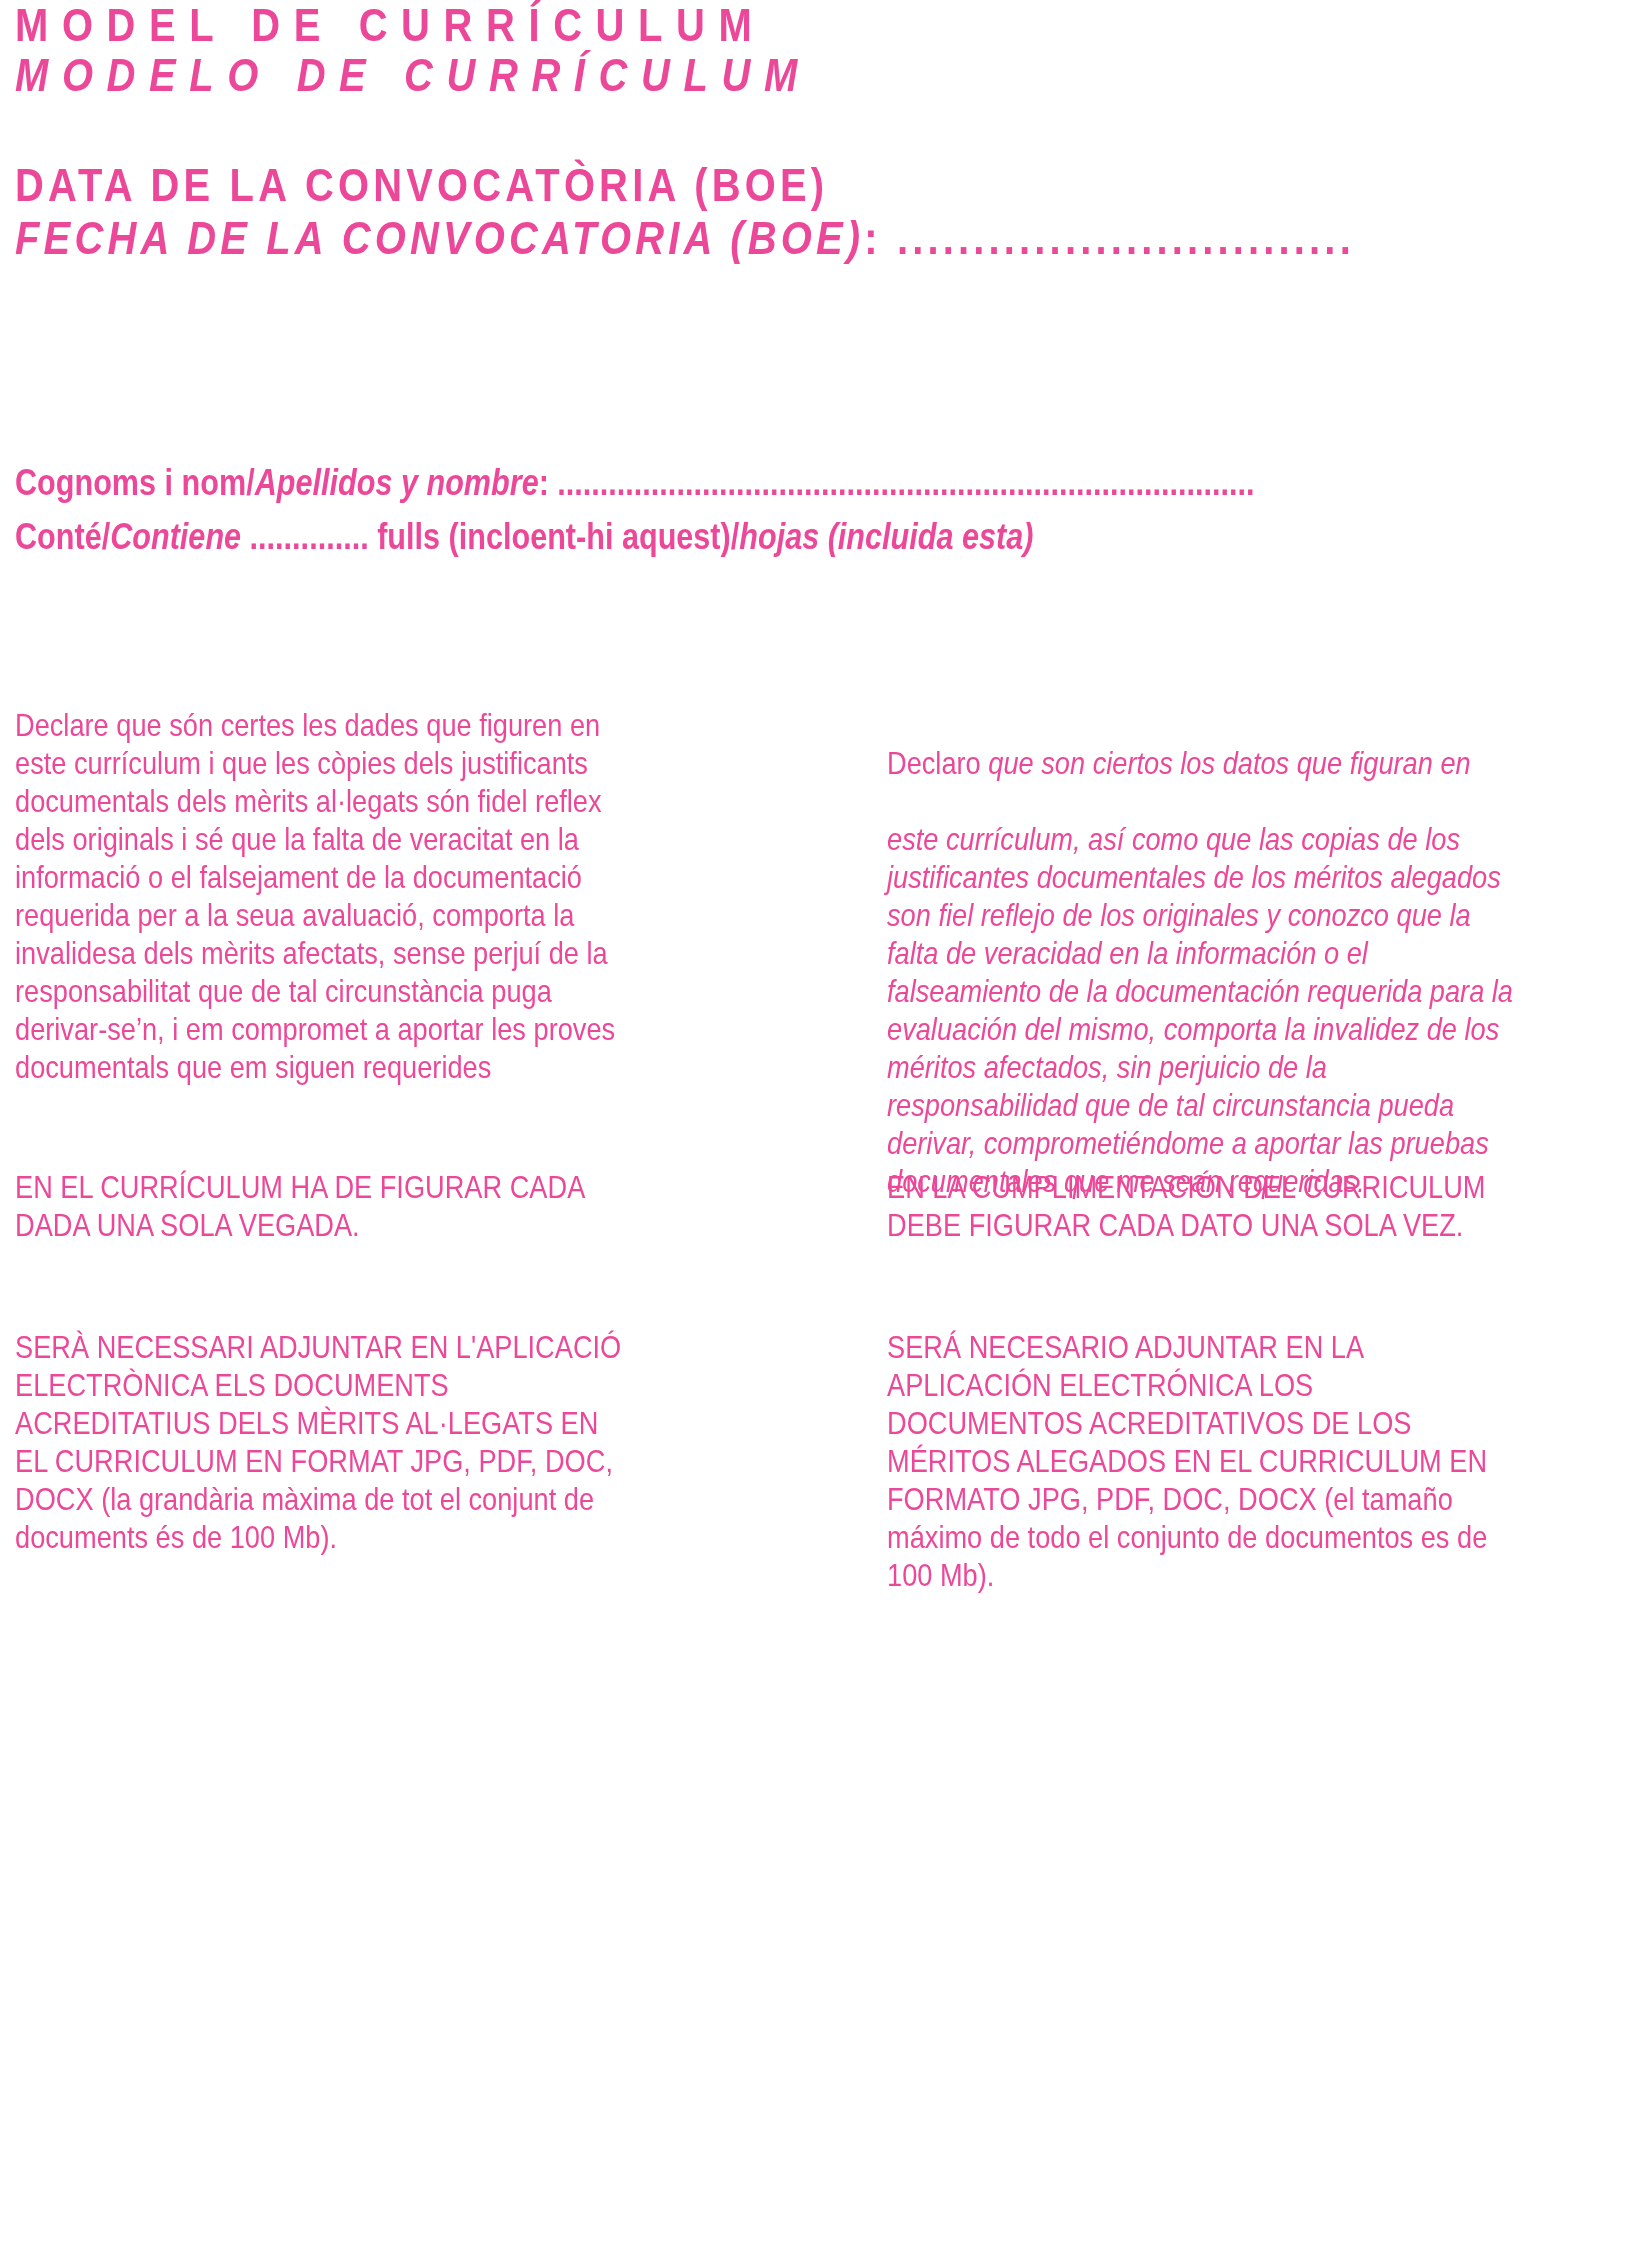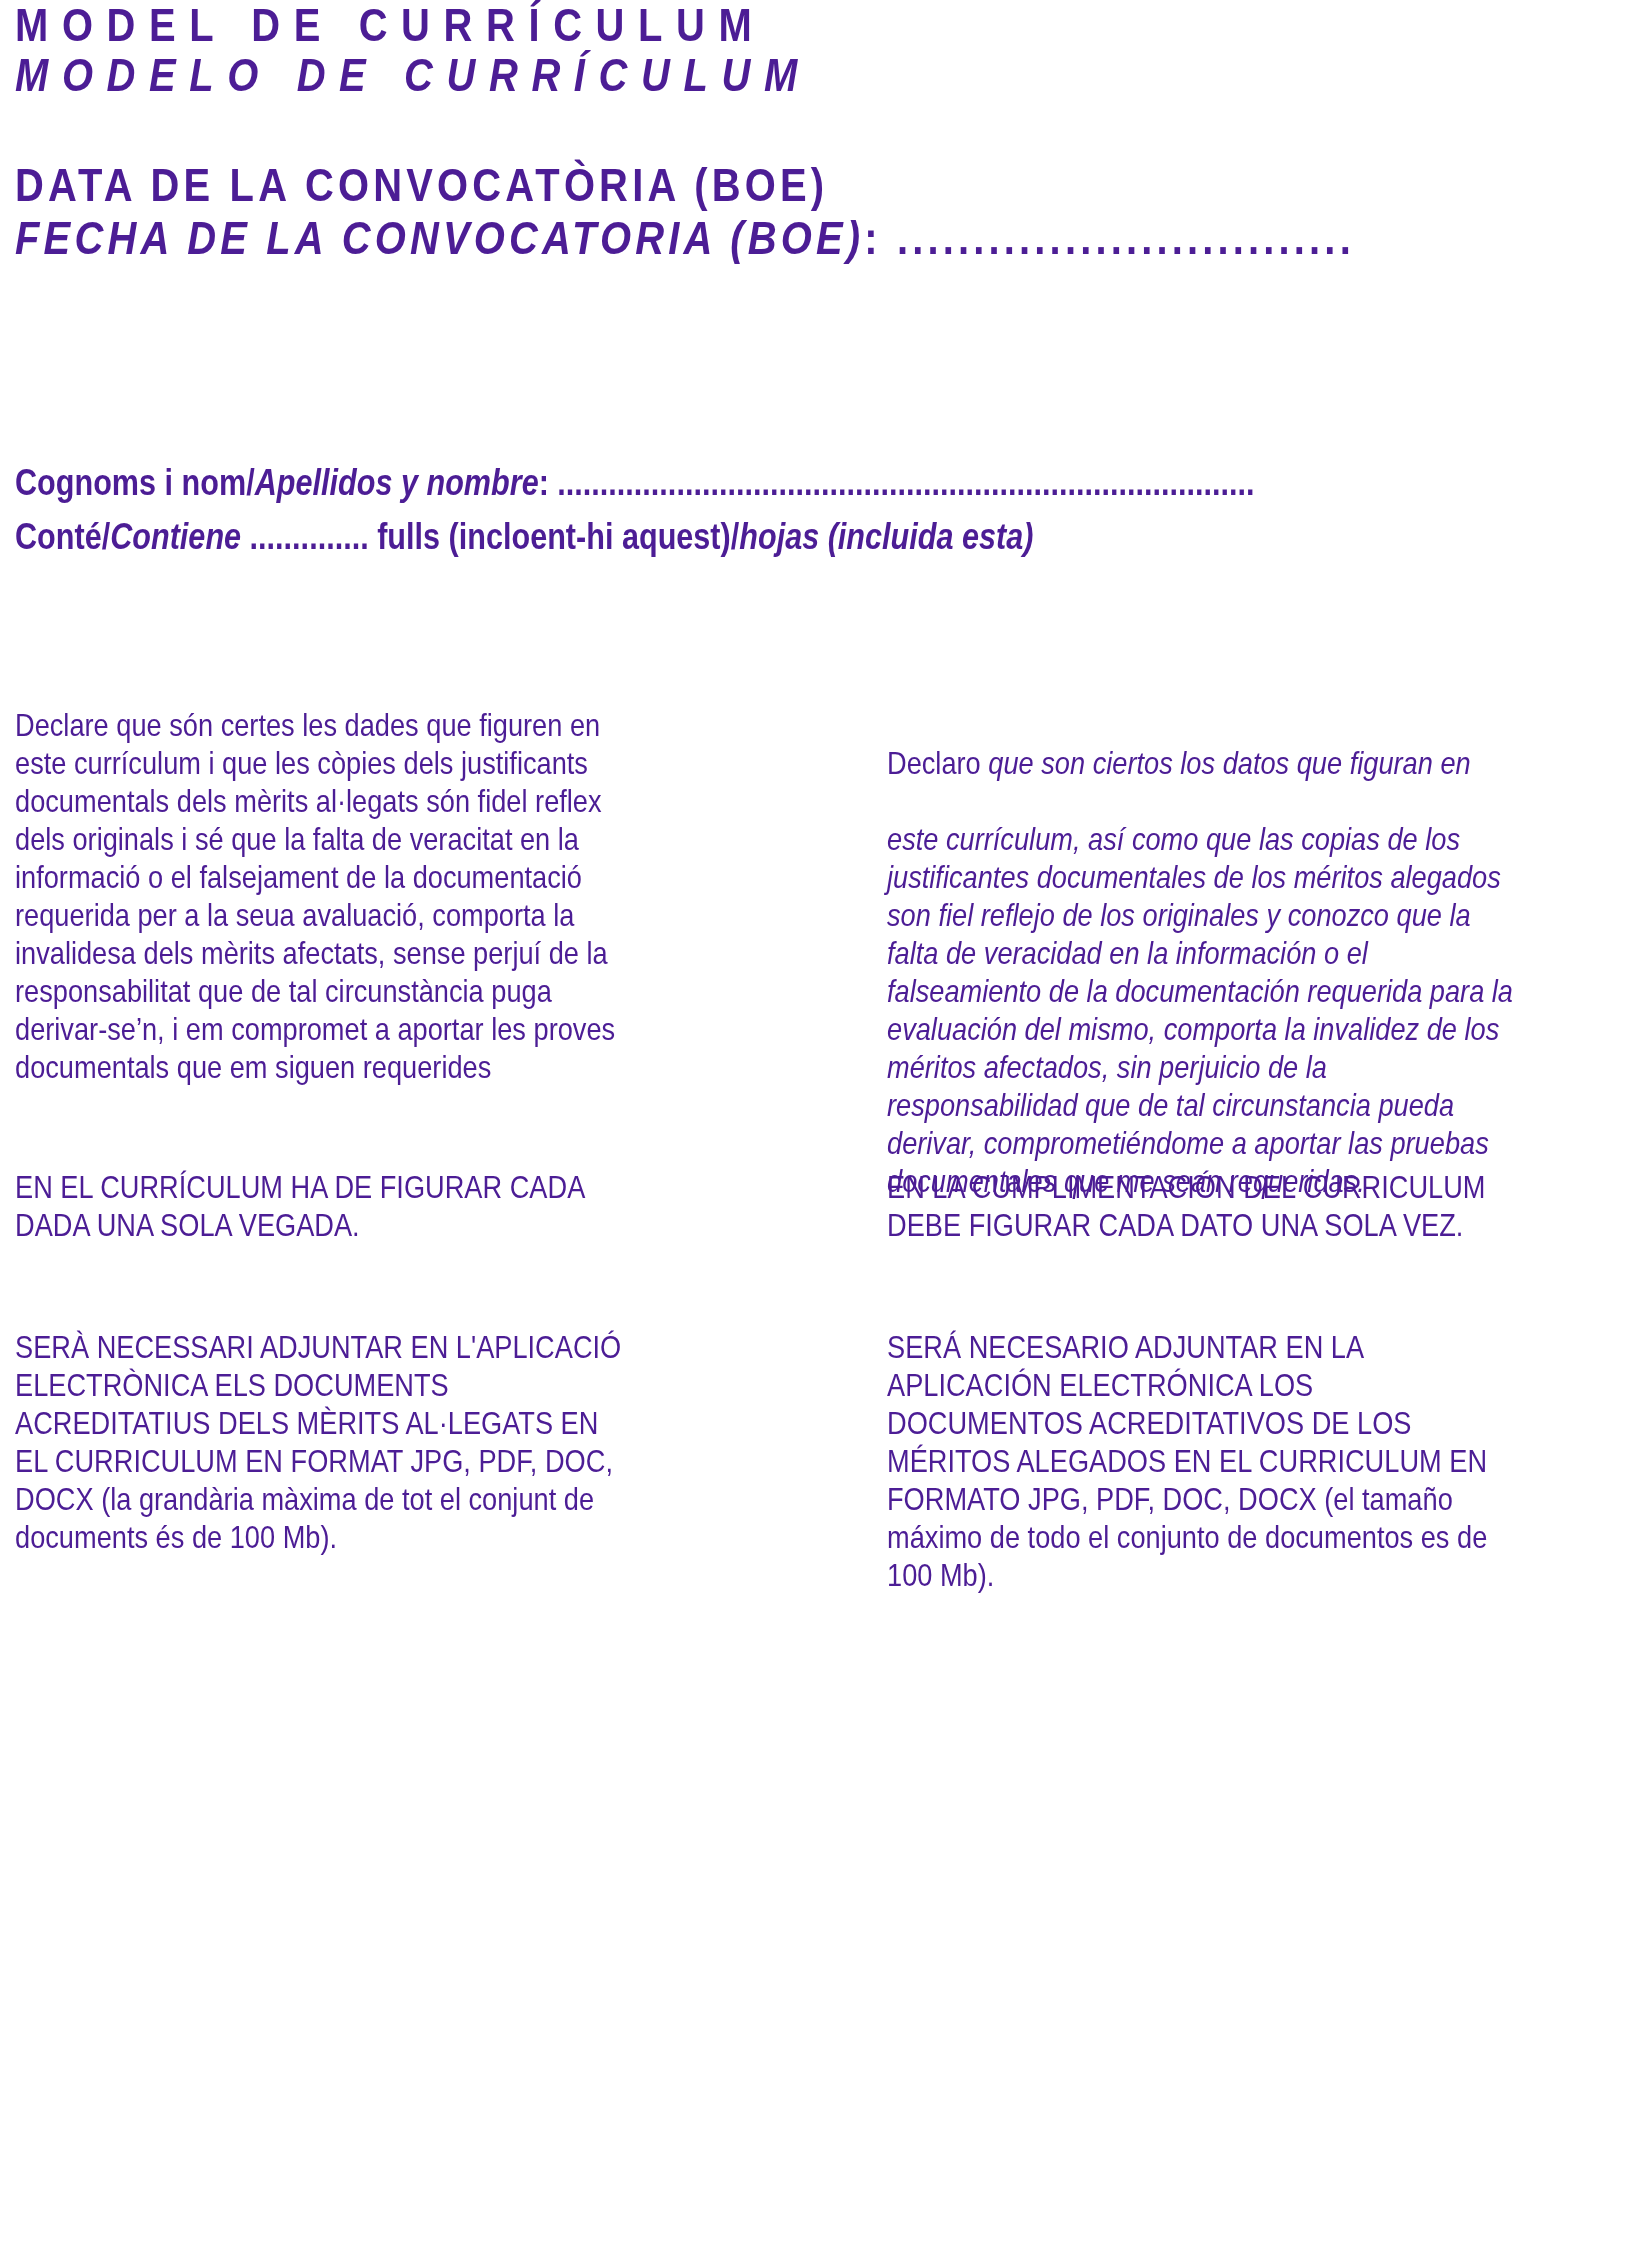--- a/index.html
+++ b/index.html
@@ -1,20 +1,20 @@
 <!DOCTYPE html>
 <html style="font-size:13px"><head>
 <meta charset="utf-8">
 <style>
   html,body{margin:0;padding:0;background:#888;}
   .page{
     position:relative;
     width:1652px;height:2250px;
     background:#ffffff;
-    color:#4c1d95;
+    color:#ec4899;
     font-family:"Liberation Sans", sans-serif;
     overflow:hidden;
   }
   .abs{position:absolute;white-space:pre-line;}
   .cond{transform:scaleX(0.85);transform-origin:0 0;}
   .i{font-style:italic;}
   .title{font-size:47px;line-height:50px;font-weight:700;letter-spacing:16px;white-space:nowrap;}
   .hdr{font-size:47px;line-height:52px;font-weight:700;letter-spacing:4.9px;white-space:nowrap;}
   .field{font-size:36px;line-height:41px;font-weight:700;white-space:nowrap;}
   .body{font-size:32px;line-height:38px;font-weight:400;}

